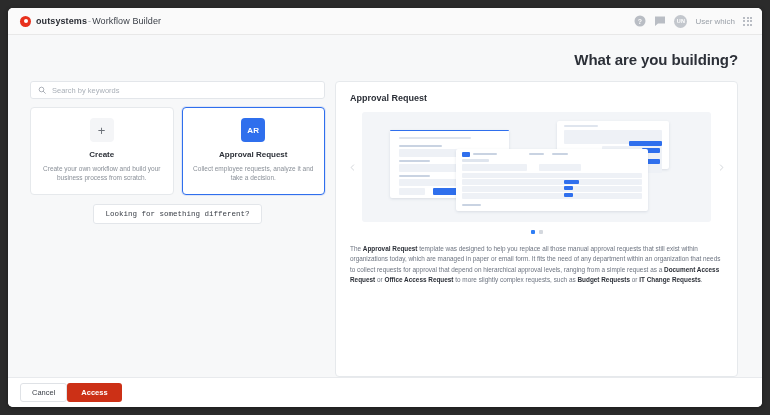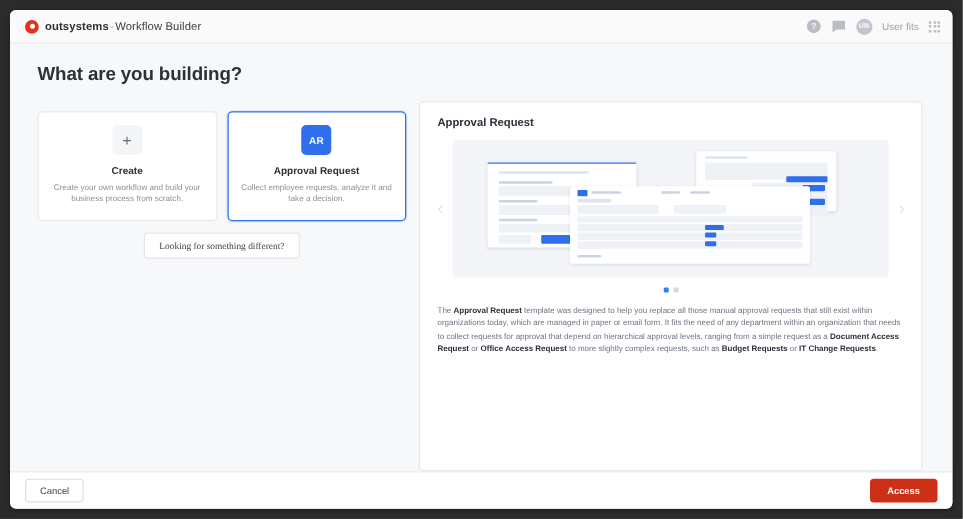--- a/index.html
+++ b/index.html
@@ -60,20 +60,21 @@
   .grid-icon span { width: 2px; height: 2px; background: #b9bdc4; display:block; }
 
   
   .page {
     flex: 1 1 auto;
     background: #f7f8f9;
     padding: 16px 24px 0 22px;
     display: flex;
     flex-direction: column;
     min-height: 0;
+    align-items: flex-end;
   }
   .page-title {
     font-size: 15px; font-weight: 700; color: #2c3038;
     letter-spacing: -.1px;
   }
   .page-sub {
     margin-top: 12px;
     font-size: 7.5px; color: #8a9098; line-height: 1.4;
   }
 
@@ -136,21 +137,21 @@
   }
   .card-badge.blank {
     background: #f4f5f7; color: #6b7078;
     font-size: 13px; font-weight: 400; line-height: 1;
   }
   .card-title { font-size: 8px; font-weight: 700; color: #2c3038; }
   .card-desc { margin-top: 5px; font-size: 6.5px; color: #8a9098; line-height: 1.45; }
 
   .different-wrap { margin-top: 9px; display: flex; justify-content: center; }
   .ghost-btn {
-    font-family: Liberation Serif, serif;
+    font-family: Liberation Mono, monospace;
     background: #fff;
     border: 1px solid #e3e6ea;
     border-radius: 3px;
     font-size: 7.5px; color: #3c4149;
     padding: 5px 11px;
     cursor: pointer;
   }
 
   
   .right-panel {
@@ -200,21 +201,21 @@
     font-size: 6.4px; color: #6d7480; line-height: 1.62;
     padding: 0 4px 10px 4px;
   }
   .panel-desc b { color: #2c3038; font-weight: 700; }
 
   
   .footer {
     height: 30px; flex: none;
     background: #fff;
     border-top: 1px solid #e8eaed;
-    display: flex; align-items: center; justify-content: space-between;
+    display: flex; align-items: center; 
     padding: 0 12px;
   }
   .btn-cancel {
     font-family: inherit;
     background: #fff; border: 1px solid #dfe2e6; border-radius: 3px;
     font-size: 7.5px; color: #3c4149; padding: 4px 11px; cursor: pointer;
   }
   .btn-select {
     font-family: inherit;
     background: #cc3016; border: none; border-radius: 3px;
@@ -242,41 +243,48 @@
             <circle cx="12" cy="12" r="11"></circle>
             <text x="12" y="17" font-size="14" font-family="Liberation Sans" fill="#fafafa" text-anchor="middle" font-weight="bold">?</text>
           </svg>
       </span>
       <span class="ticon">
         <svg viewBox="0 0 24 24" fill="currentColor">
             <path d="M2 3h20v14H8l-6 5z"></path>
           </svg>
       </span>
       <span class="avatar">UN</span>
-      <span class="username">User fits</span>
+      <span class="username">User which</span>
       <span class="grid-icon">
         <span></span>
           <span></span>
           <span></span>
           <span></span>
           <span></span>
           <span></span>
           <span></span>
           <span></span>
           <span></span>
       </span>
     </div>
   </div>
 
   <div class="page">
     <div class="page-title">What are you building?</div>
 
     <div class="content">
 
       <div class="left-col">
+        <div class="search-box">
+          <svg viewBox="0 0 24 24" fill="none" stroke="currentColor" stroke-width="2.4">
+              <circle cx="10.5" cy="10.5" r="7"></circle>
+              <line x1="16" y1="16" x2="22" y2="22" stroke-linecap="round"></line>
+            </svg>
+          <input class="search-input" type="text" placeholder="Search by keywords" style="">
+        </div>
 
         <div class="cards">
           <div class="card">
             <div class="card-badge blank">+</div>
             <div class="card-title">Create</div>
             <div class="card-desc">Create your own workflow and build your business process from scratch.</div>
           </div>
 
           <div class="card selected">
             <div class="card-badge" style="background:#2f6fed">AR</div>

